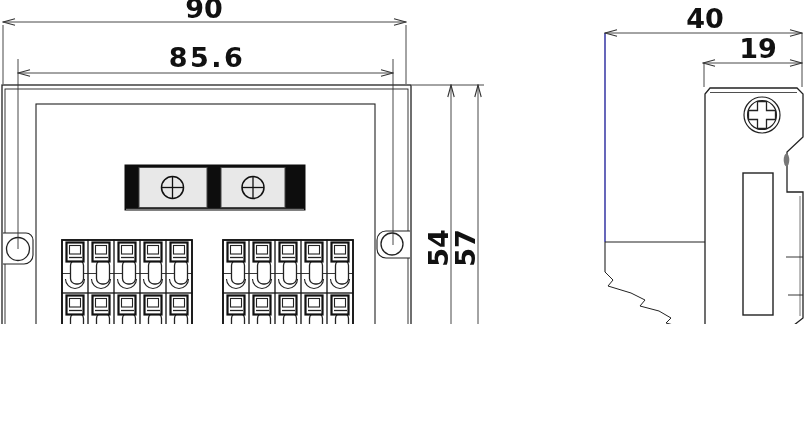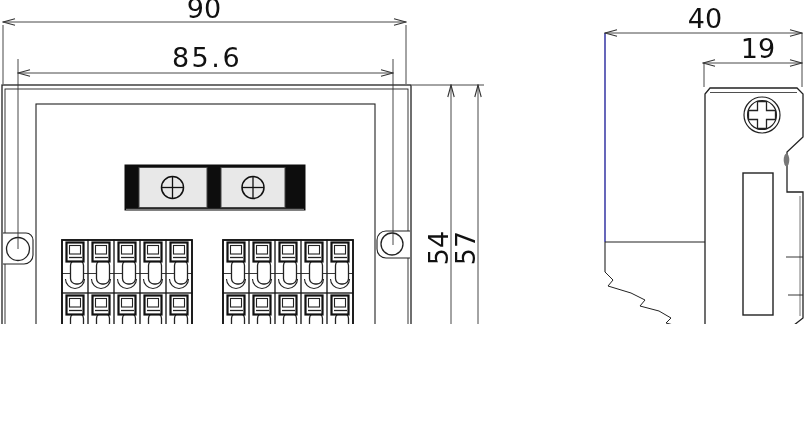--- a/index.html
+++ b/index.html
@@ -1,16 +1,16 @@
 <!DOCTYPE html>
 <html><head>
 <meta charset="utf-8">
 <style>
   html,body{margin:0;padding:0;background:#ffffff;}
-  .stage{width:806px;height:324px;position:relative;background:#fff;overflow:hidden;}
+  .stage{width:806px;height:324px;position:relative;background:#fff;overflow:hidden;font-weight:bold;}
   svg{display:block;}
   .dim-text{font-family:"DejaVu Sans","Liberation Sans",sans-serif;font-size:27px;fill:#111;}
   .dim-text.spaced{letter-spacing:2.5px;}
 </style>
 </head>
 <body>
 
 <div class="stage">
 <svg width="806" height="423" viewBox="0 0 806 423">
   <defs>

